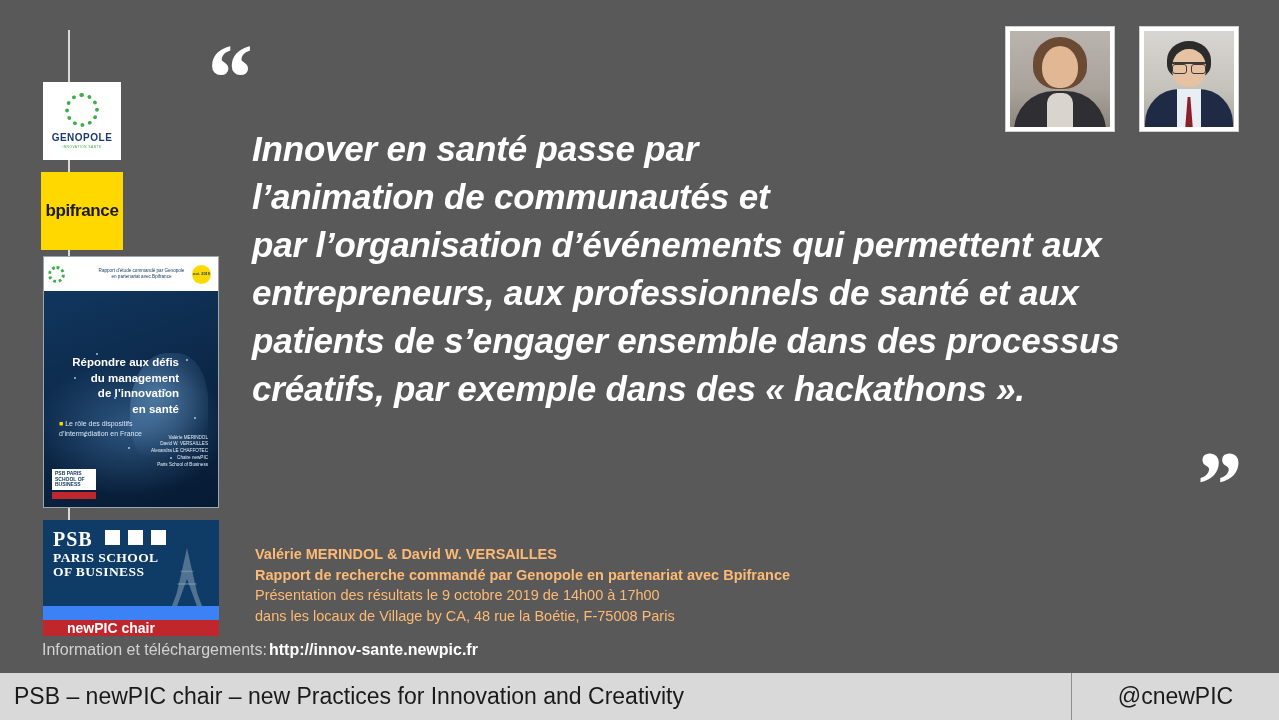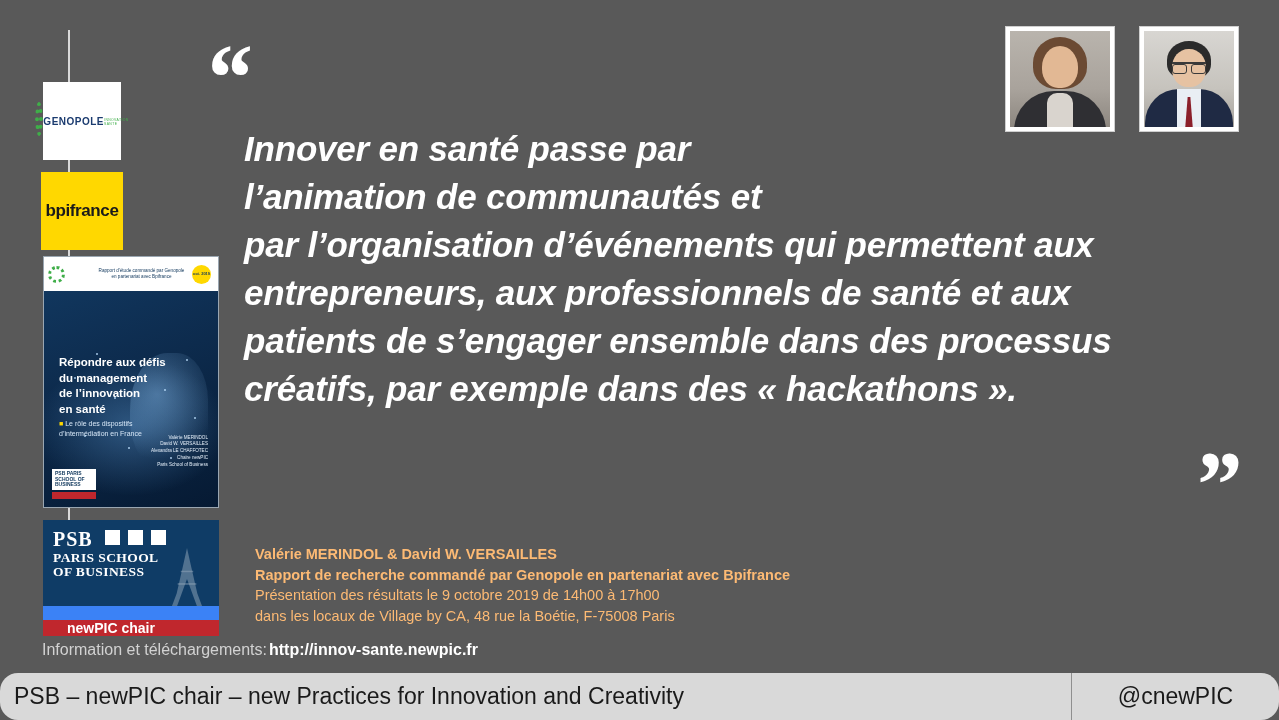--- a/index.html
+++ b/index.html
@@ -34,21 +34,21 @@
     position: absolute;
     background: #ffffff;
     box-sizing: border-box;
   }
   #genopole-logo {
     left: 43px;
     top: 82px;
     width: 78px;
     height: 78px;
     display: flex;
-    flex-direction: row;
+    flex-direction: column;
     align-items: center;
     justify-content: center;
   }
   .geno-ring {
     width: 34px;
     height: 34px;
     border-radius: 50%;
     border: 4px dotted #3fae49;
     box-sizing: border-box;
     margin-bottom: 5px;
@@ -358,21 +358,21 @@
     font-weight: bold;
     font-style: italic;
     line-height: 1;
     user-select: none;
   }
   #quote-open { left: 203px; top: 30px; font-size: 96px; }
   #quote-close { left: 1192px; top: 437px; font-size: 96px; }
 
   #quote-text {
     position: absolute;
-    left: 244px;
+    left: 252px;
     top: 125px;
     width: 935px;
     color: #ffffff;
     font-style: italic;
     font-size: 35px;
     line-height: 1.37;
     font-weight: 600;
     letter-spacing: -0.2px;
     white-space: pre-line;
   }
@@ -404,21 +404,20 @@
   }
 
   
   .footer {
     position: absolute;
     left: 0; right: 0; bottom: 0;
     height: 47px;
     background: #d9d9d9;
     display: flex;
     align-items: center;
-    border-radius: 18px;
   }
   #footer-title {
     flex: 1;
     padding-left: 14px;
     font-size: 23px;
     color: #1a1a1a;
   }
   .footer-divider {
     width: 1px;
     height: 47px;
@@ -462,21 +461,21 @@
         <span style="left:52px;top:96px"></span>
       <span style="left:70px;top:140px"></span>
         <span style="left:96px;top:108px"></span>
       <span style="left:120px;top:132px"></span>
         <span style="left:142px;top:102px"></span>
       <span style="left:150px;top:160px"></span>
         <span style="left:40px;top:178px"></span>
       <span style="left:84px;top:190px"></span>
         <span style="left:126px;top:200px"></span>
     </div>
-    <div class="cover-title" style="white-space:pre-line;">Répondre aux défis
+    <div class="cover-title" style="white-space:pre-line;text-align:right;">Répondre aux défis
 du management
 de l’innovation
 en santé</div>
     <div class="cover-sub">
       <span class="bullet">■ </span><span style="white-space:pre-line;">Le rôle des dispositifs
 d’intermédiation en France</span>
     </div>
     <div class="cover-authors">
       <div style="white-space:pre-line;">Valérie MERINDOL
 David W. VERSAILLES

